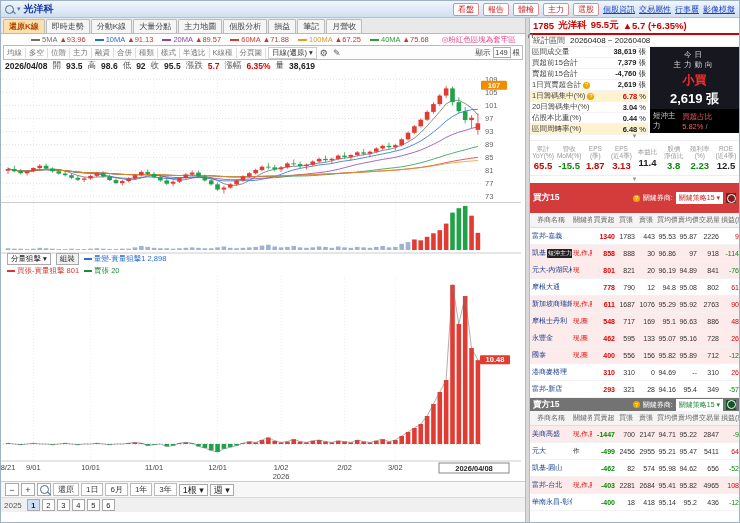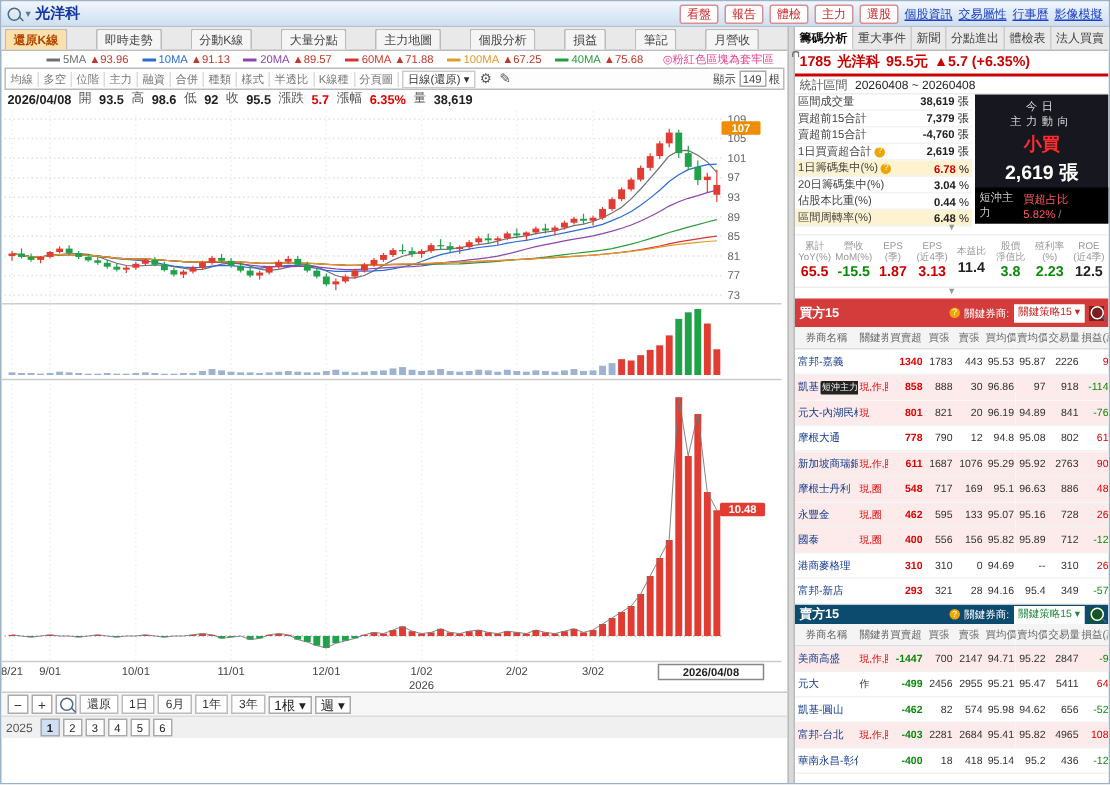--- a/index.html
+++ b/index.html
@@ -15,21 +15,21 @@
   .tb-title{color:#1538a0;font-weight:bold;font-size:10px;}
   .tb-right{display:flex;align-items:center;gap:4px;}
   .tb-btn{border:1px solid #d89090;background:#fff;color:#c22;padding:0 4px;height:11px;line-height:11px;border-radius:2px;font-size:8px;cursor:pointer;}
   .tb-link{color:#1a3fc4;text-decoration:underline;font-size:8px;cursor:pointer;}
   
   .main{flex:1;display:flex;min-height:0;}
   .left{width:524px;flex:0 0 524px;display:flex;flex-direction:column;min-height:0;}
   .splitter{width:3px;background:#d8d8d8;border-left:1px solid #bbb;border-right:1px solid #bbb;cursor:col-resize;}
   .right{flex:1;display:flex;flex-direction:column;overflow:hidden;background:#fff;}
   
-  .ltabs{height:15px;flex:0 0 15px;display:flex;align-items:flex-end;background:#e9e9e9;border-bottom:1px solid #bbb;padding-left:2px;gap:18px;}
+  .ltabs{height:15px;flex:0 0 15px;display:flex;align-items:flex-end;background:#e9e9e9;border-bottom:1px solid #bbb;padding-left:2px;}
   .ltab{padding:1px 5px;border:1px solid #bbb;border-bottom:none;margin-right:1px;background:#f5f5f5;color:#444;font-size:8px;border-radius:2px 2px 0 0;cursor:pointer;white-space:nowrap;}
   .ltab.active{background:#fce0ae;color:#b34700;font-weight:bold;}
   
   .ma-row{height:11px;flex:0 0 11px;display:flex;align-items:center;gap:9px;padding-left:30px;font-size:7.5px;white-space:nowrap;}
   .ma-item{display:flex;align-items:center;gap:2px;}
   .ma-dash{width:9px;height:2px;display:inline-block;}
   .ma-note{color:#e83e8c;margin-left:4px;}
   .lock{width:6px;height:5px;background:#777;position:relative;display:inline-block;margin-left:2px;}
   .lock::before{content:"";position:absolute;top:-3px;left:1px;width:3px;height:3px;border:1px solid #777;border-bottom:none;border-radius:2px 2px 0 0;}
   
@@ -83,23 +83,23 @@
   .today .ftr{margin-top:auto;background:#000;width:100%;box-sizing:border-box;display:flex;justify-content:space-between;align-items:center;padding:2px 3px;font-size:7.5px;}
   .today .ftr .fl{color:#ccc;}
   .today .ftr .fr{color:#ff5b5b;}
   .today .ftr .fi{color:#888;margin-left:2px;}
   .r-arrow{height:7px;flex:0 0 7px;text-align:center;color:#999;font-size:6px;line-height:7px;}
   .r-factors{flex:0 0 34px;display:flex;border-top:1px solid #eee;border-bottom:1px solid #e4b;border-bottom:1px solid #eee;}
   .fcol{flex:1;text-align:center;display:flex;flex-direction:column;justify-content:center;}
   .fh{color:#999;font-size:6.5px;line-height:1.15;}
   .fv{font-size:9.5px;font-weight:bold;margin-top:1px;}
   
-  .btitle{height:19px;flex:0 0 13px;display:flex;align-items:center;gap:3px;padding:0 3px;color:#fff;font-size:8.5px;}
+  .btitle{height:30px;flex:0 0 13px;display:flex;align-items:center;gap:3px;padding:0 3px;color:#fff;font-size:8.5px;}
   .btitle.buy{background:#d43c3c;}
-  .btitle.sell{background:#0c4a6e;}
+  .btitle.sell{background:#737373;}
   .btitle .t{font-weight:bold;}
   .btitle .spacer{flex:1;}
   .btitle .klab{font-size:7px;}
   .btitle .ksel{background:#fff;color:#c22;border:1px solid #fff;font-size:7px;height:10px;line-height:10px;padding:0 2px;display:inline-flex;align-items:center;gap:2px;cursor:pointer;}
   .btitle .micon{width:10px;height:10px;background:#7a1f1f;display:inline-flex;align-items:center;justify-content:center;cursor:pointer;}
   .btitle.sell .ksel{color:#1f8a3d;}
   .btitle.sell .micon{background:#125526;}
   table.bk{width:100%;border-collapse:collapse;table-layout:fixed;font-size:7px;}
   table.bk th{background:#f4f4f4;color:#666;font-weight:normal;border-bottom:1px solid #ddd;height:12px;white-space:nowrap;overflow:hidden;}
   table.bk td{height:14px;text-align:right;padding-right:1px;white-space:nowrap;overflow:hidden;border-bottom:1px solid #f2f2f2;color:#333;}
@@ -476,20 +476,40 @@
           <rect x="430.15" y="161.28" width="4.6" height="16.72" fill="#e23b32"></rect>
           <rect x="436.49999999999994" y="158.2" width="4.6" height="19.8" fill="#e23b32"></rect>
           <rect x="442.84999999999997" y="151.6" width="4.6" height="26.4" fill="#e23b32"></rect>
           <rect x="449.2" y="140.6" width="4.6" height="37.4" fill="#1fa24a"></rect>
           <rect x="455.54999999999995" y="136.2" width="4.6" height="41.8" fill="#1fa24a"></rect>
           <rect x="461.9" y="134" width="4.6" height="44" fill="#1fa24a"></rect>
           <rect x="468.24999999999994" y="143.68" width="4.6" height="34.32" fill="#e23b32"></rect>
           <rect x="474.59999999999997" y="160.84" width="4.6" height="17.16" fill="#e23b32"></rect>
           <line x1="0" x2="520" y1="181" y2="181" stroke="#ccc"></line>
         </svg>
+      <div class="indhdr" id="indHdr">
+          <div class="row">
+            <span class="selbox">分量狙擊 ▾</span>
+            <span class="minibtn">組裝</span>
+            <span class="leg">
+              <span class="dash" style="background: rgb(43, 108, 212);"></span>
+              <span style="color: rgb(43, 108, 212);">量變-實量狙擊1 2,898</span>
+            </span>
+          </div>
+          <div class="row">
+            <span class="leg">
+              <span class="dash" style="background: rgb(214, 55, 46);"></span>
+              <span style="color: rgb(214, 55, 46);">買張-實量狙擊 801</span>
+            </span>
+            <span class="leg">
+              <span class="dash" style="background: rgb(31, 138, 61);"></span>
+              <span style="color: rgb(31, 138, 61);">賣張 20</span>
+            </span>
+          </div>
+        </div>
       <svg id="svg2" width="522" height="207">
           <line x1="7" x2="7" y1="2" y2="186" stroke="#efefef" stroke-dasharray="1,2"></line>
           <line x1="32.4" x2="32.4" y1="2" y2="186" stroke="#efefef" stroke-dasharray="1,2"></line>
           <line x1="89.55" x2="89.55" y1="2" y2="186" stroke="#efefef" stroke-dasharray="1,2"></line>
           <line x1="153.04999999999998" x2="153.04999999999998" y1="2" y2="186" stroke="#efefef" stroke-dasharray="1,2"></line>
           <line x1="216.54999999999998" x2="216.54999999999998" y1="2" y2="186" stroke="#efefef" stroke-dasharray="1,2"></line>
           <line x1="280.05" x2="280.05" y1="2" y2="186" stroke="#efefef" stroke-dasharray="1,2"></line>
           <line x1="343.54999999999995" x2="343.54999999999995" y1="2" y2="186" stroke="#efefef" stroke-dasharray="1,2"></line>
           <line x1="394.34999999999997" x2="394.34999999999997" y1="2" y2="186" stroke="#efefef" stroke-dasharray="1,2"></line>
           <line x1="2" x2="480" y1="170" y2="170" stroke="#bbb" stroke-dasharray="1,2"></line>
@@ -593,28 +613,20 @@
           <span class="pbox">3</span>
           <span class="pbox">4</span>
           <span class="pbox">5</span>
           <span class="pbox">6</span>
         </div>
     </div>
 
     <div class="splitter"></div>
 
     <div class="right">
-      <div class="r-tabs" id="rTabs">
-          <span class="r-tab active">籌碼分析</span>
-          <span class="r-tab">重大事件</span>
-          <span class="r-tab">新聞</span>
-          <span class="r-tab">分點進出</span>
-          <span class="r-tab">體檢表</span>
-          <span class="r-tab">法人買賣</span>
-        </div>
       <div class="r-stock">
         <span>1785</span>
         <span>光洋科</span>
         <span>95.5元</span>
         <span>▲5.7 (+6.35%)</span>
       </div>
       <div class="r-range">
         <span class="lab">統計區間</span>
         <span>20260408 ~ 20260408</span>
       </div>

